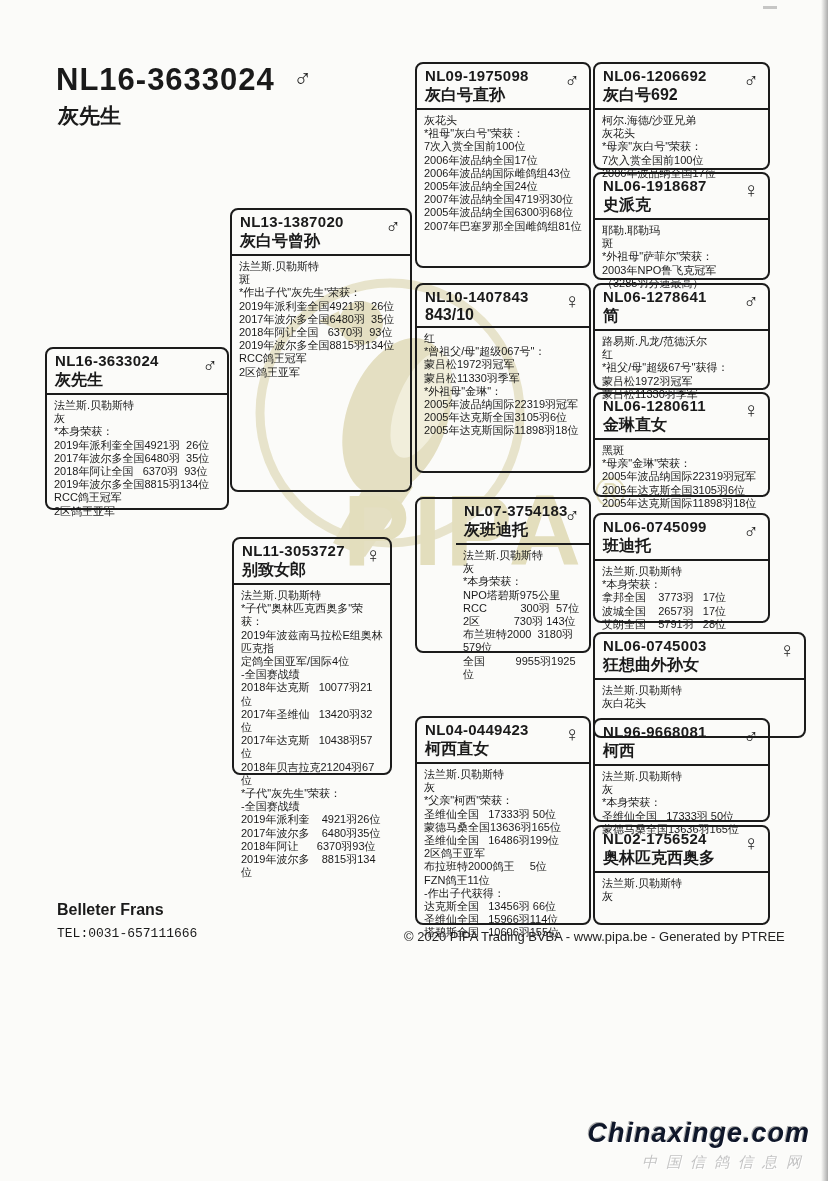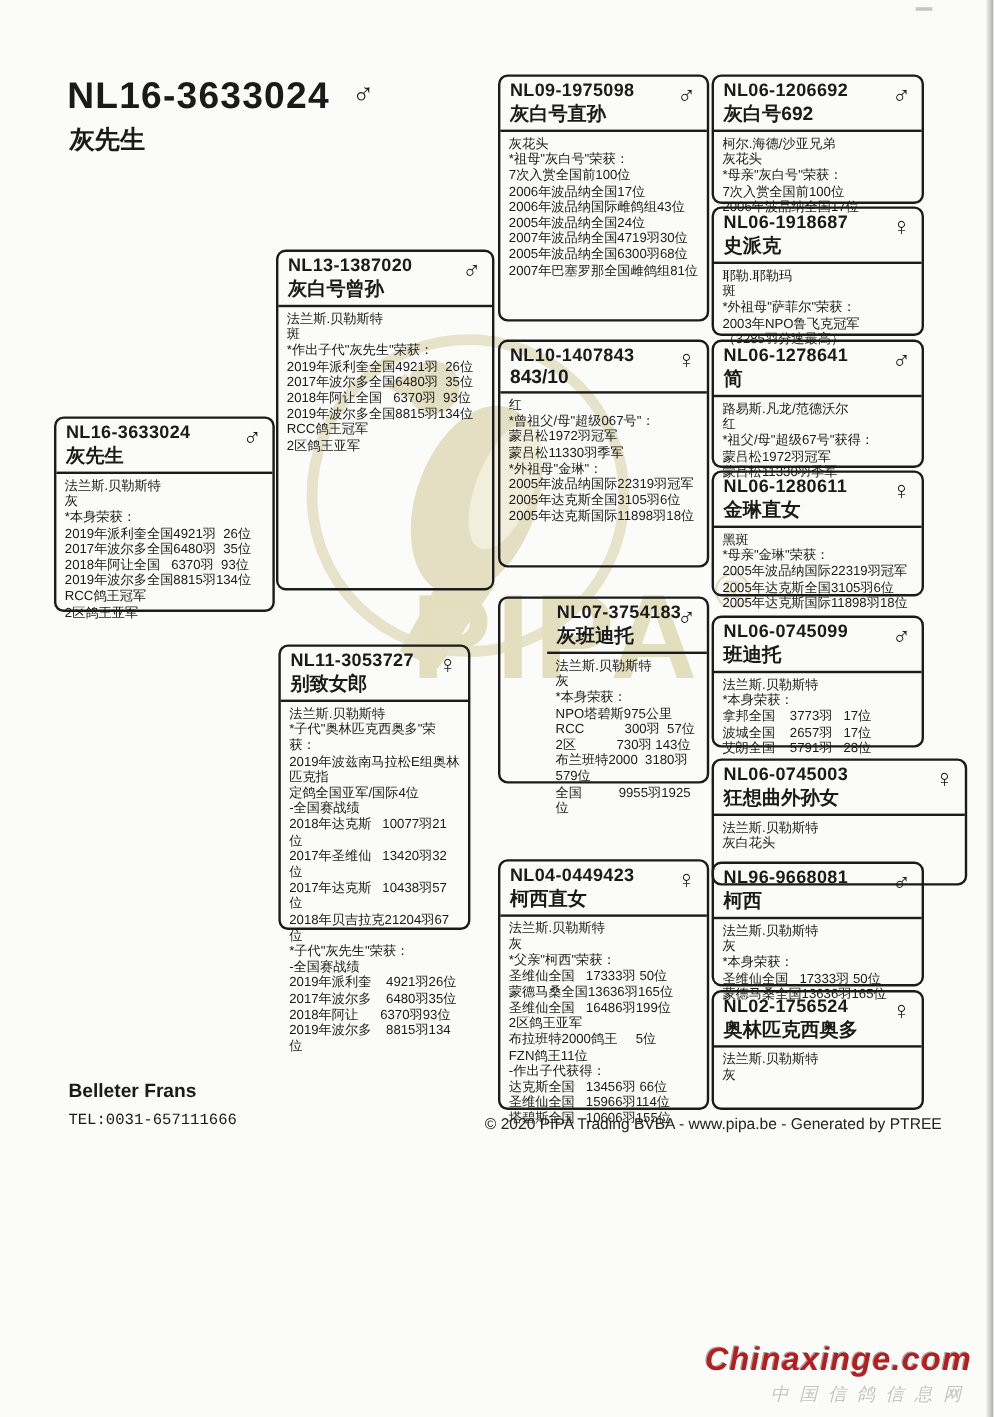--- a/index.html
+++ b/index.html
@@ -11,21 +11,21 @@
 
   
   .page-title{position:absolute;left:56px;top:62px;}
   .page-title .ring{font-size:31px;font-weight:bold;letter-spacing:1px;display:inline-block;}
   .page-title .sex{font-size:25px;font-weight:bold;display:inline-block;margin-left:14px;vertical-align:4px;}
   .page-subtitle{position:absolute;left:58px;top:102px;font-size:21px;font-weight:bold;}
 
   
   .wm{position:absolute;left:215px;top:255px;width:430px;height:330px;opacity:.55;z-index:0;pointer-events:none;}
   .wm-site{position:absolute;right:18px;top:1118px;text-align:right;z-index:0;}
-  .wm-site .en{font-size:27px;font-weight:bold;font-style:italic;color:#b91c1c;
+  .wm-site .en{font-size:27px;font-weight:bold;font-style:italic;color:#0f172a;
     text-shadow:1px 1px 0 #ffffff,-1px -1px 0 #a8a8a8;letter-spacing:1px;}
   .wm-site .cn{font-size:15px;color:#c4c4c4;letter-spacing:9px;margin-top:4px;
     text-shadow:1px 1px 0 #ffffff;font-style:italic;}
 
   
   .pbox{position:absolute;border:2px solid #1b1b1b;border-radius:8px;background:transparent;z-index:2;box-sizing:border-box;}
   .pbox-head{position:relative;border-bottom:2px solid #1b1b1b;padding:3px 8px 2px 8px;}
   .pbox-ring{font-size:15px;font-weight:bold;letter-spacing:.3px;}
   .pbox-name{font-size:16px;font-weight:bold;margin-top:1px;}
   .pbox-sex{position:absolute;right:9px;top:5px;font-size:21px;font-weight:bold;line-height:1;}

